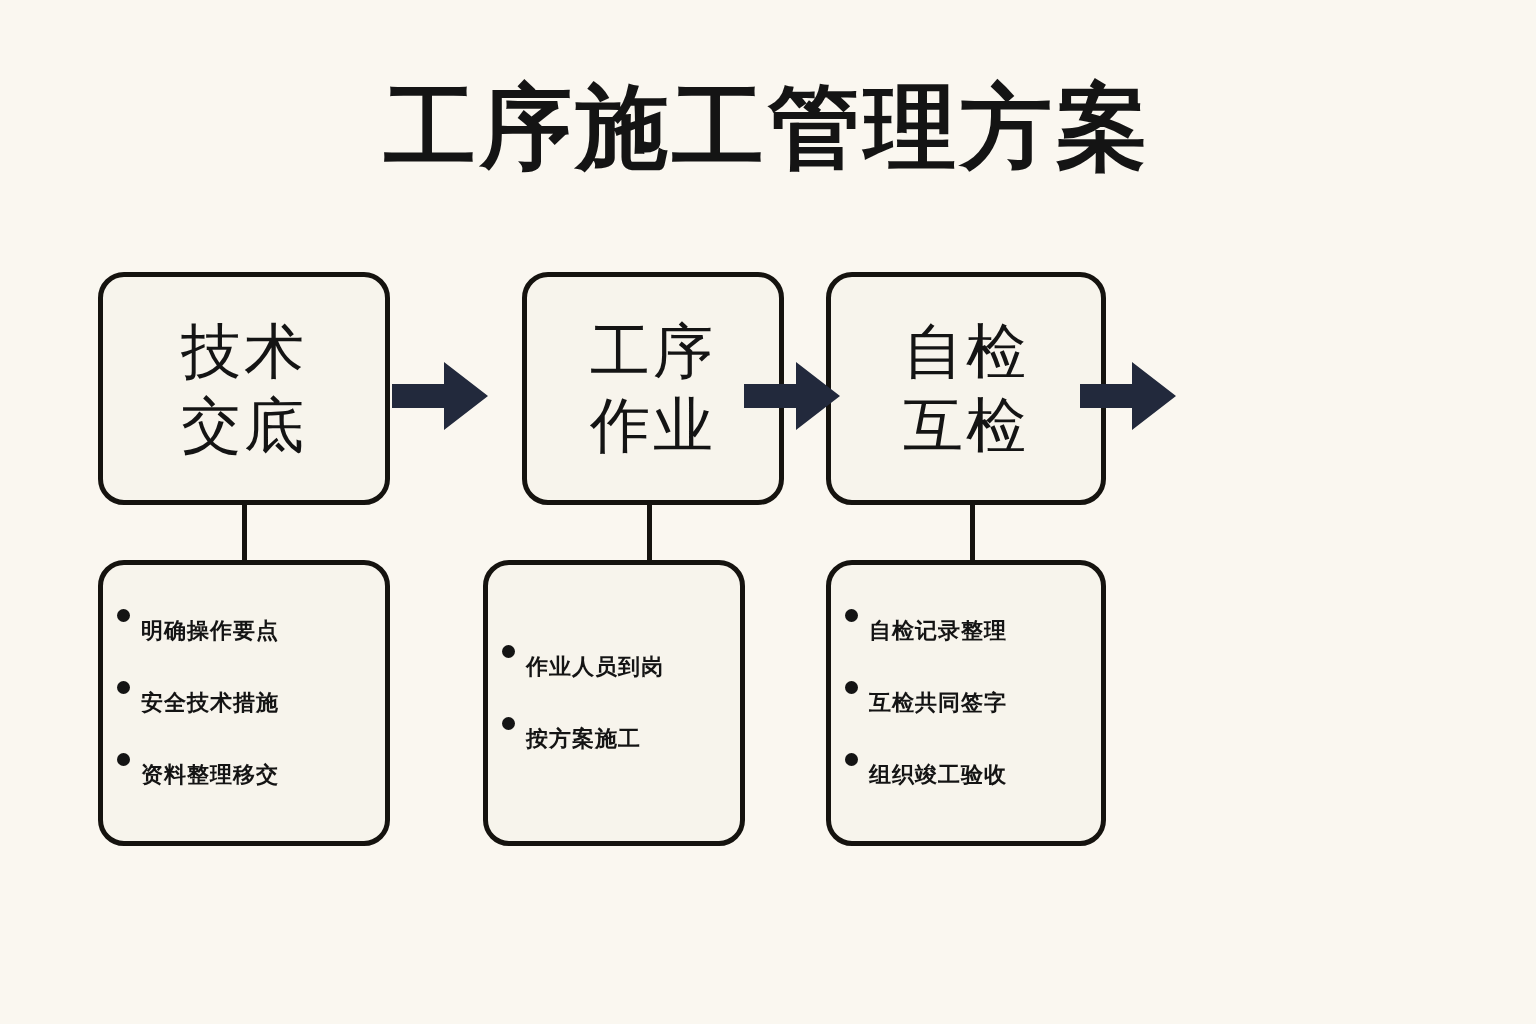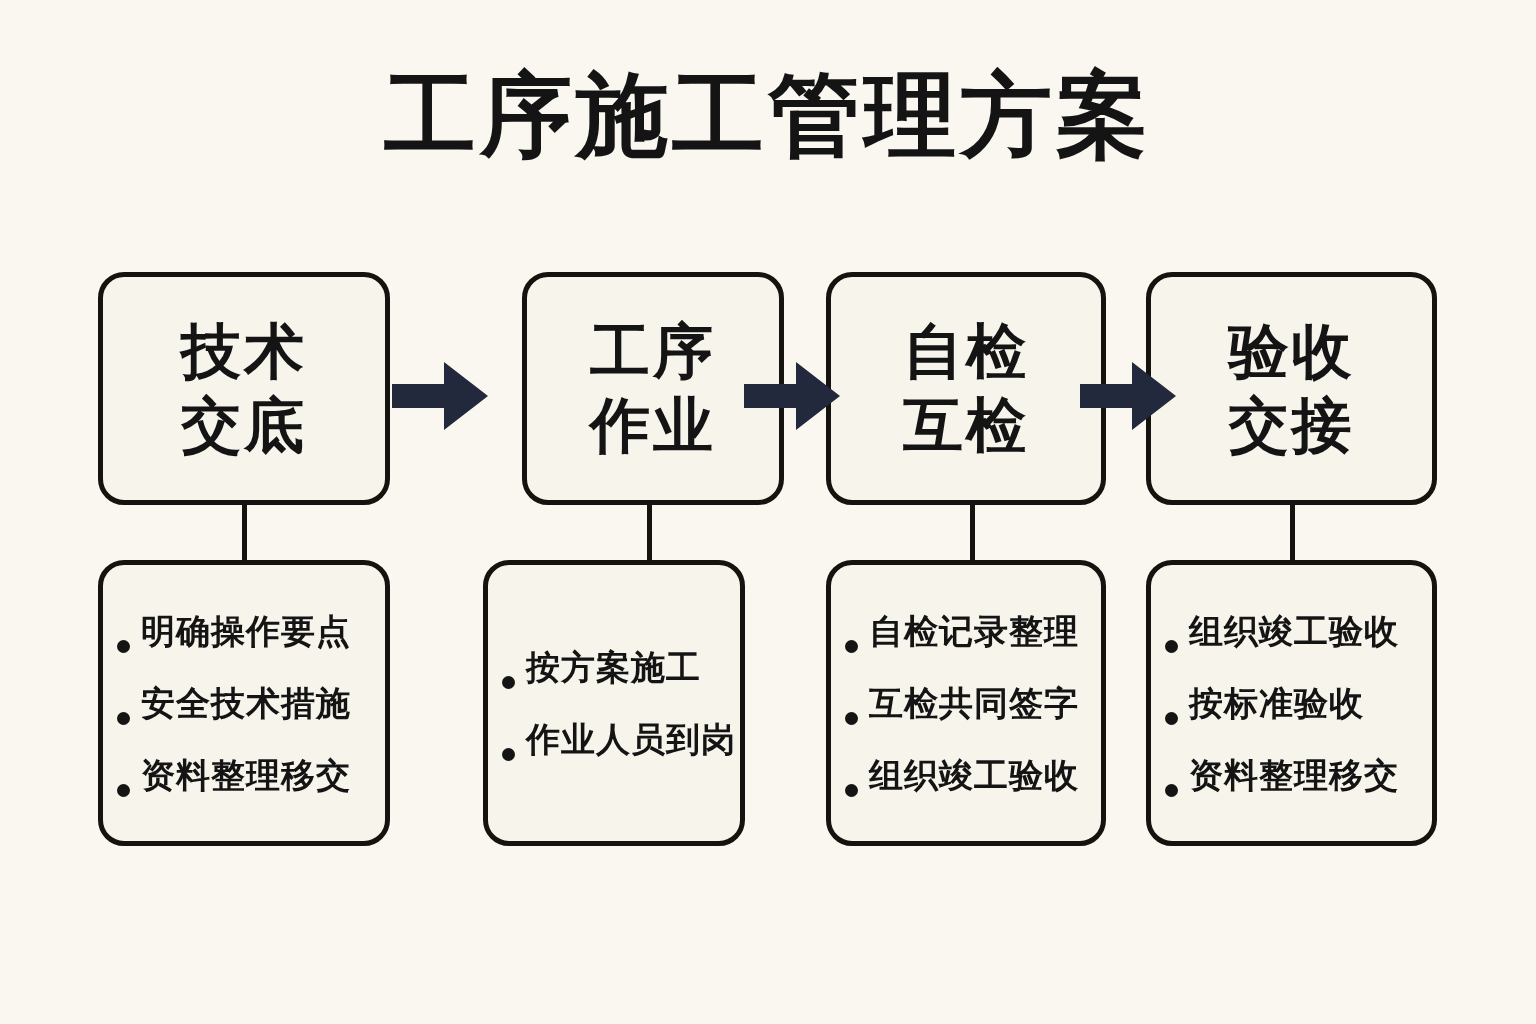--- a/index.html
+++ b/index.html
@@ -18,21 +18,21 @@
     position: relative;
     width: 1536px;
     height: 1024px;
     background: #faf7f0;
   }
 
   
   .title {
     position: absolute;
     left: 0;
-    top: 60px;
+    top: 72px;
     width: 1536px;
     text-align: center;
     font-size: 92px;
     line-height: 110px;
     font-weight: 700;
     letter-spacing: 4px;
     color: #141414;
     white-space: nowrap;
   }
 
@@ -62,21 +62,21 @@
     background: #f7f4ec;
     display: flex;
     flex-direction: column;
     align-items: center;
     justify-content: center;
     z-index: 2;
   }
   .stage-line {
     font-size: 60px;
     line-height: 74px;
-    font-weight: 700;
+    font-weight: 400;
     color: #141414;
     letter-spacing: 3px;
     white-space: nowrap;
   }
 
   .connector {
     position: absolute;
     left: 50%;
     top: 233px;
     width: 5px;
@@ -98,22 +98,22 @@
     background: #f7f4ec;
     display: flex;
     flex-direction: column;
     align-items: flex-start;
     justify-content: center;
     padding: 0 6px 0 14px;
     z-index: 2;
   }
   .detail-item {
     display: flex;
-    align-items: flex-end;
-    font-size: 34px;
+    align-items: flex-start;
+    font-size: 22px;
     line-height: 44px;
     font-weight: 700;
     color: #141414;
     letter-spacing: 1px;
     white-space: nowrap;
     margin: 14px 0;
   }
   .bullet {
     flex: 0 0 auto;
     width: 13px;
@@ -168,25 +168,25 @@
 
   <div class="column col-1">
     <div class="stage">
       <div class="stage-line">工序</div>
       <div class="stage-line">作业</div>
     </div>
     <div class="connector"></div>
     <div class="detail">
       <div class="detail-item">
         <span class="bullet"></span>
+        <span class="detail-text">作业人员到岗</span>
+      </div>
+      <div class="detail-item">
+        <span class="bullet"></span>
         <span class="detail-text">按方案施工</span>
-      </div>
-      <div class="detail-item">
-        <span class="bullet"></span>
-        <span class="detail-text">作业人员到岗</span>
       </div>
     </div>
   </div>
 
   <div class="column col-2">
     <div class="stage">
       <div class="stage-line">自检</div>
       <div class="stage-line">互检</div>
     </div>
     <div class="connector"></div>
@@ -199,41 +199,20 @@
         <span class="bullet"></span>
         <span class="detail-text">互检共同签字</span>
       </div>
       <div class="detail-item">
         <span class="bullet"></span>
         <span class="detail-text">组织竣工验收</span>
       </div>
     </div>
   </div>
 
-  <div class="column col-3">
-    <div class="stage">
-      <div class="stage-line">验收</div>
-      <div class="stage-line">交接</div>
-    </div>
-    <div class="connector"></div>
-    <div class="detail">
-      <div class="detail-item">
-        <span class="bullet"></span>
-        <span class="detail-text">组织竣工验收</span>
-      </div>
-      <div class="detail-item">
-        <span class="bullet"></span>
-        <span class="detail-text">按标准验收</span>
-      </div>
-      <div class="detail-item">
-        <span class="bullet"></span>
-        <span class="detail-text">资料整理移交</span>
-      </div>
-    </div>
-  </div>
 
   <div class="arrow arrow-0">
     <svg viewBox="0 0 96 68" xmlns="http://www.w3.org/2000/svg" aria-hidden="true">
       <polygon points="0,22 52,22 52,0 96,34 52,68 52,46 0,46" fill="#22293c"></polygon>
     </svg>
   </div>
   <div class="arrow arrow-1">
     <svg viewBox="0 0 96 68" xmlns="http://www.w3.org/2000/svg" aria-hidden="true">
       <polygon points="0,22 52,22 52,0 96,34 52,68 52,46 0,46" fill="#22293c"></polygon>
     </svg>

